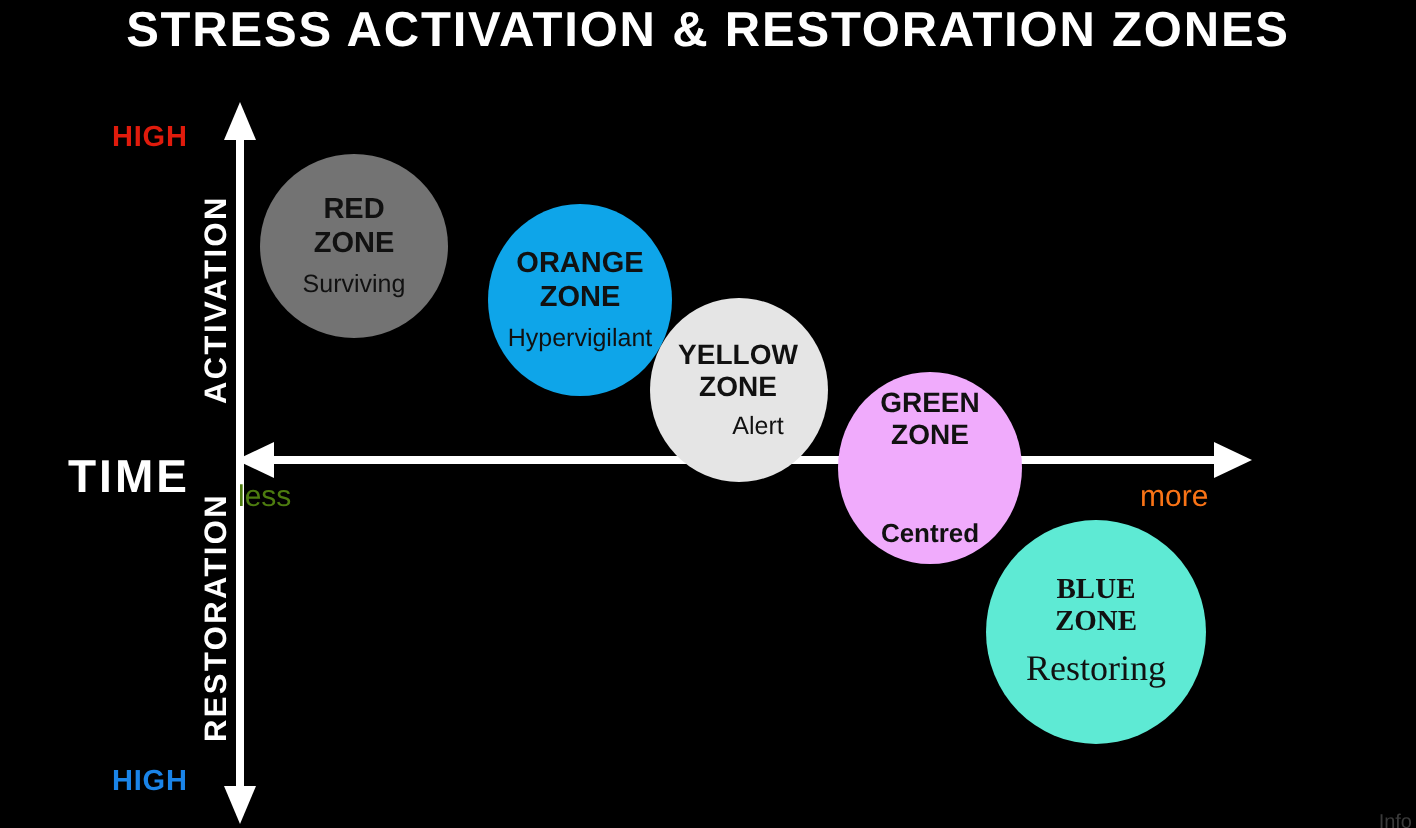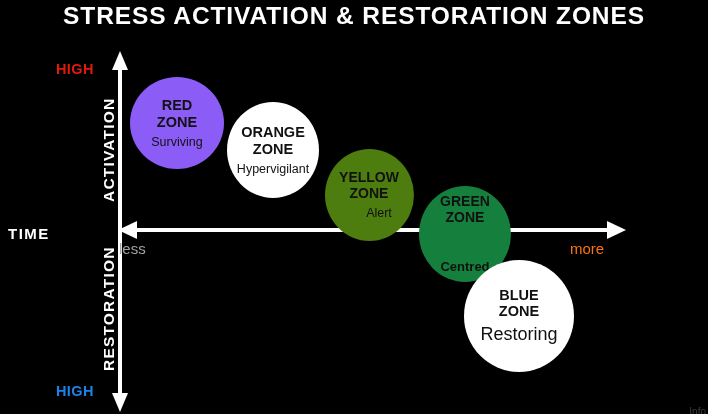--- a/index.html
+++ b/index.html
@@ -78,34 +78,34 @@
     top: 202px;
     transform: rotate(-90deg);
   }
   .vert-restoration {
     left: 100px;
     top: 371px;
     transform: rotate(-90deg);
   }
   .time-label {
     position: absolute;
-    left: 8px;
+    left: 34px;
     top: 225px;
     color: #ffffff;
-    font-size: 15px;
+    font-size: 23px;
     font-weight: bold;
     letter-spacing: 1.5px;
   }
 
   
   .less-label {
     position: absolute;
     left: 119px;
     top: 240px;
-    color: #a3a3a3;
+    color: #4d7c0f;
     font-size: 15px;
   }
   .more-label {
     position: absolute;
     left: 570px;
     top: 240px;
     color: #f97316;
     font-size: 15px;
   }
 
@@ -161,41 +161,41 @@
   <div class="high-top">HIGH</div>
   <div class="high-bottom">HIGH</div>
   <div class="vert-label vert-activation">ACTIVATION</div>
   <div class="vert-label vert-restoration">RESTORATION</div>
   <div class="time-label">TIME</div>
 
   <div class="less-label">less</div>
   <div class="more-label">more</div>
 
   <div id="bubbles">
-      <div class="bubble" style="width: 94px; height: 92px; left: 130px; top: 77px; background: #8b5cf6;">
+      <div class="bubble" style="width: 94px; height: 92px; left: 130px; top: 77px; background: #737373;">
         <div class="zname" style="font-size: 14.5px;">RED
 ZONE</div>
         <div class="zdesc" style="font-size: 12.5px;">Surviving</div>
       </div>
-      <div class="bubble" style="width: 92px; height: 96px; left: 227px; top: 102px; background: #ffffff;">
+      <div class="bubble" style="width: 92px; height: 96px; left: 244px; top: 102px; background: #0ea5e9;">
         <div class="zname" style="font-size: 14.5px;">ORANGE
 ZONE</div>
         <div class="zdesc" style="font-size: 12.5px; text-align: right;">Hypervigilant</div>
       </div>
-      <div class="bubble" style="width: 89px; height: 92px; left: 324.5px; top: 149px; background: #4d7c0f;">
+      <div class="bubble" style="width: 89px; height: 92px; left: 324.5px; top: 149px; background: #e5e5e5;">
         <div class="zname" style="font-size: 14px;">YELLOW
 ZONE</div>
         <div class="zdesc" style="font-size: 12.5px; margin-left: 20px;">Alert</div>
       </div>
-      <div class="bubble" style="width: 92px; height: 96px; left: 419px; top: 186px; background: #15803d; gap: 29px;">
+      <div class="bubble" style="width: 92px; height: 96px; left: 419px; top: 186px; background: #f0abfc; gap: 29px;">
         <div class="zname" style="font-size: 14px;">GREEN
 ZONE</div>
         <div class="zdesc" style="font-size: 13px; font-weight: bold;">Centred</div>
       </div>
-      <div class="bubble" style="width: 110px; height: 112px; left: 464px; top: 260px; background: #ffffff;">
+      <div class="bubble" style="width: 110px; height: 112px; left: 493px; top: 260px; background: #5eead4; font-family: Liberation Serif, serif;">
         <div class="zname" style="font-size: 14.5px;">BLUE
 ZONE</div>
         <div class="zdesc" style="font-size: 18px;">Restoring</div>
       </div>
     </div>
 
   <div class="corner-note">Info</div>
 </div>
 
 </body></html>

